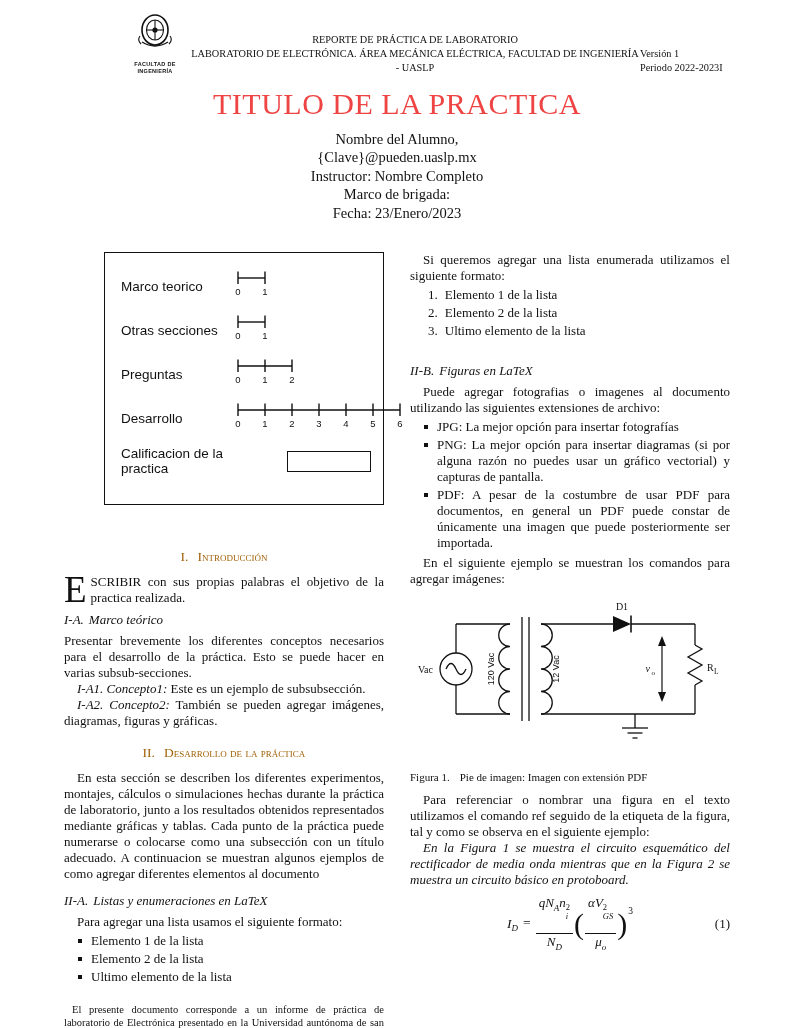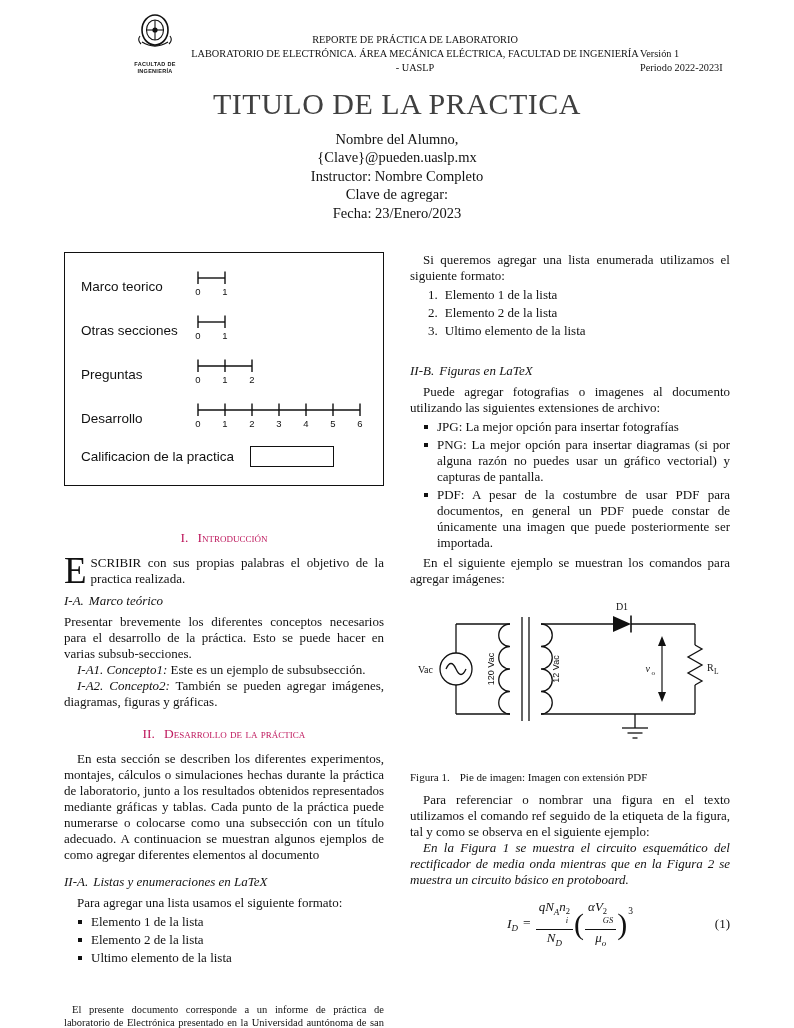--- a/index.html
+++ b/index.html
@@ -9,35 +9,35 @@
     position:relative; overflow:hidden;
     font-family:"Liberation Serif", serif; color:#111;
   }
   
   .page-header { display:flex; align-items:flex-end; padding:12px 58px 0 120px; }
   .logo-block { width:70px; text-align:center; flex:none; }
   .logo-caption { font-family:"Liberation Sans", sans-serif; font-weight:bold; font-size:5.5px; letter-spacing:.3px; line-height:1.25; margin-top:1px; }
   .header-center { flex:1; text-align:center; font-size:10.3px; line-height:14px; padding-top:14px; }
   .header-right { flex:none; width:96px; font-size:10.3px; line-height:14px; padding-top:14px; text-align:left; }
   
-  .doc-title { text-align:center; color:#404040; font-size:30px; margin-top:12px; font-weight:normal; letter-spacing:.5px; }
+  .doc-title { text-align:center; color:#ef4444; font-size:30px; margin-top:12px; font-weight:normal; letter-spacing:.5px; }
   .author-block { text-align:center; margin-top:9px; font-size:14.5px; line-height:18.5px; }
   
   .columns { display:flex; gap:26px; padding:0 64px; margin-top:30px; height:790px; }
   .col { flex:1; min-width:0; display:flex; flex-direction:column; }
   
-  .rubric-box { border:1.6px solid #111; padding:17px 12px 18px 16px; margin-bottom:44px; }
+  .rubric-box { border:1.6px solid #111; padding:17px 12px 28px 16px; margin-bottom:44px;margin-left:40px; }
   .rubric-row { display:flex; align-items:center; margin-bottom:11px; }
   .rubric-label { width:114px; flex:none; font-family:"Liberation Sans", sans-serif; font-size:13.5px; }
   .rubric-scale { flex:none; }
   .grade-row { display:flex; align-items:center; margin-top:6px; }
   .grade-label { font-family:"Liberation Sans", sans-serif; font-size:13.5px; }
   .grade-box { width:84px; height:21px; border:1.3px solid #111; margin-left:16px; flex:none; }
   
-  .sec-head { text-align:center; color:#be185d; font-size:13.5px; font-weight:normal; font-variant:small-caps; margin:0 0 9px 0; }
+  .sec-head { text-align:center; color:#a16207; font-size:13.5px; font-weight:normal; font-variant:small-caps; margin:0 0 9px 0; }
   .sec-head .sec-num { margin-right:9px; }
   .sec-head.second { margin-top:16px; }
   .subsec { font-style:italic; font-weight:normal; font-size:13px; margin:11px 0 5px 0; }
   .subsec .sub-num { margin-right:5px; }
   .subsec.spaced { margin-top:20px; }
   .subsec.spaced-lg { margin-top:24px; }
   .para { font-size:13px; line-height:16px; text-align:justify; }
   .para.indent { text-indent:13px; }
   .subsub-label { font-style:italic; }
   .dropcap { float:left; font-size:37px; line-height:29px; padding:1px 4px 0 0; }
@@ -51,21 +51,21 @@
   .footnote { margin-top:auto; font-size:10.5px; line-height:13px; text-align:justify; text-indent:8px; padding-top:8px; }
   
   .fig-block { margin:12px 0 8px 0; }
   .fig-caption { font-size:11px; line-height:14px; margin-top:7px; }
   .fig-caption .cap-label { margin-right:10px; }
   
   .equation { position:relative; margin-top:10px; height:52px; display:flex; align-items:center; justify-content:center; font-size:13.5px; }
   .mi { font-style:italic; font-family:"Liberation Serif", serif; }
   .mrel { margin:0 5px; }
   .frac { display:inline-flex; flex-direction:column; align-items:center; vertical-align:middle; line-height:1.1; font-size:13px; }
-  .fnum { border-bottom:1px solid #111; padding:0 3px 5px 3px; white-space:nowrap; }
+  .fnum { border-bottom:1px solid #111; padding:0 3px 13px 3px; white-space:nowrap; }
   .fden { padding-top:1px; }
   sub { font-size:9px; }
   .stack { display:inline-flex; flex-direction:column; justify-content:center; font-size:8.5px; line-height:1.05; vertical-align:-3px; }
   .paren { font-size:30px; font-weight:300; line-height:0; vertical-align:middle; margin:0 1px; font-family:"Liberation Serif", serif; }
   .outer-exp { font-size:9.5px; vertical-align:14px; font-style:normal; }
   .eq-num { position:absolute; right:0; top:50%; transform:translateY(-50%); font-size:13px; }
   svg text { font-family:"Liberation Sans", sans-serif; }
   svg .serif-label { font-family:"Liberation Serif", serif; }
 </style>
 </head>
@@ -97,21 +97,21 @@
       <div>Versión 1</div>
       <div>Periodo 2022-2023I</div>
     </div>
   </div>
 
   <h1 class="doc-title">TITULO DE LA PRACTICA</h1>
   <div class="author-block">
     <div>Nombre del Alumno,</div>
     <div>{Clave}@pueden.uaslp.mx</div>
     <div>Instructor: Nombre Completo</div>
-    <div>Clave de agregar:</div>
+    <div>Marco de brigada:</div>
     <div>Fecha: 23/Enero/2023</div>
   </div>
 
   <div class="columns">
 
     <div class="col">
 
       <div class="rubric-box">
         <div class="rubric-row">
           <span class="rubric-label">Marco teorico</span>

